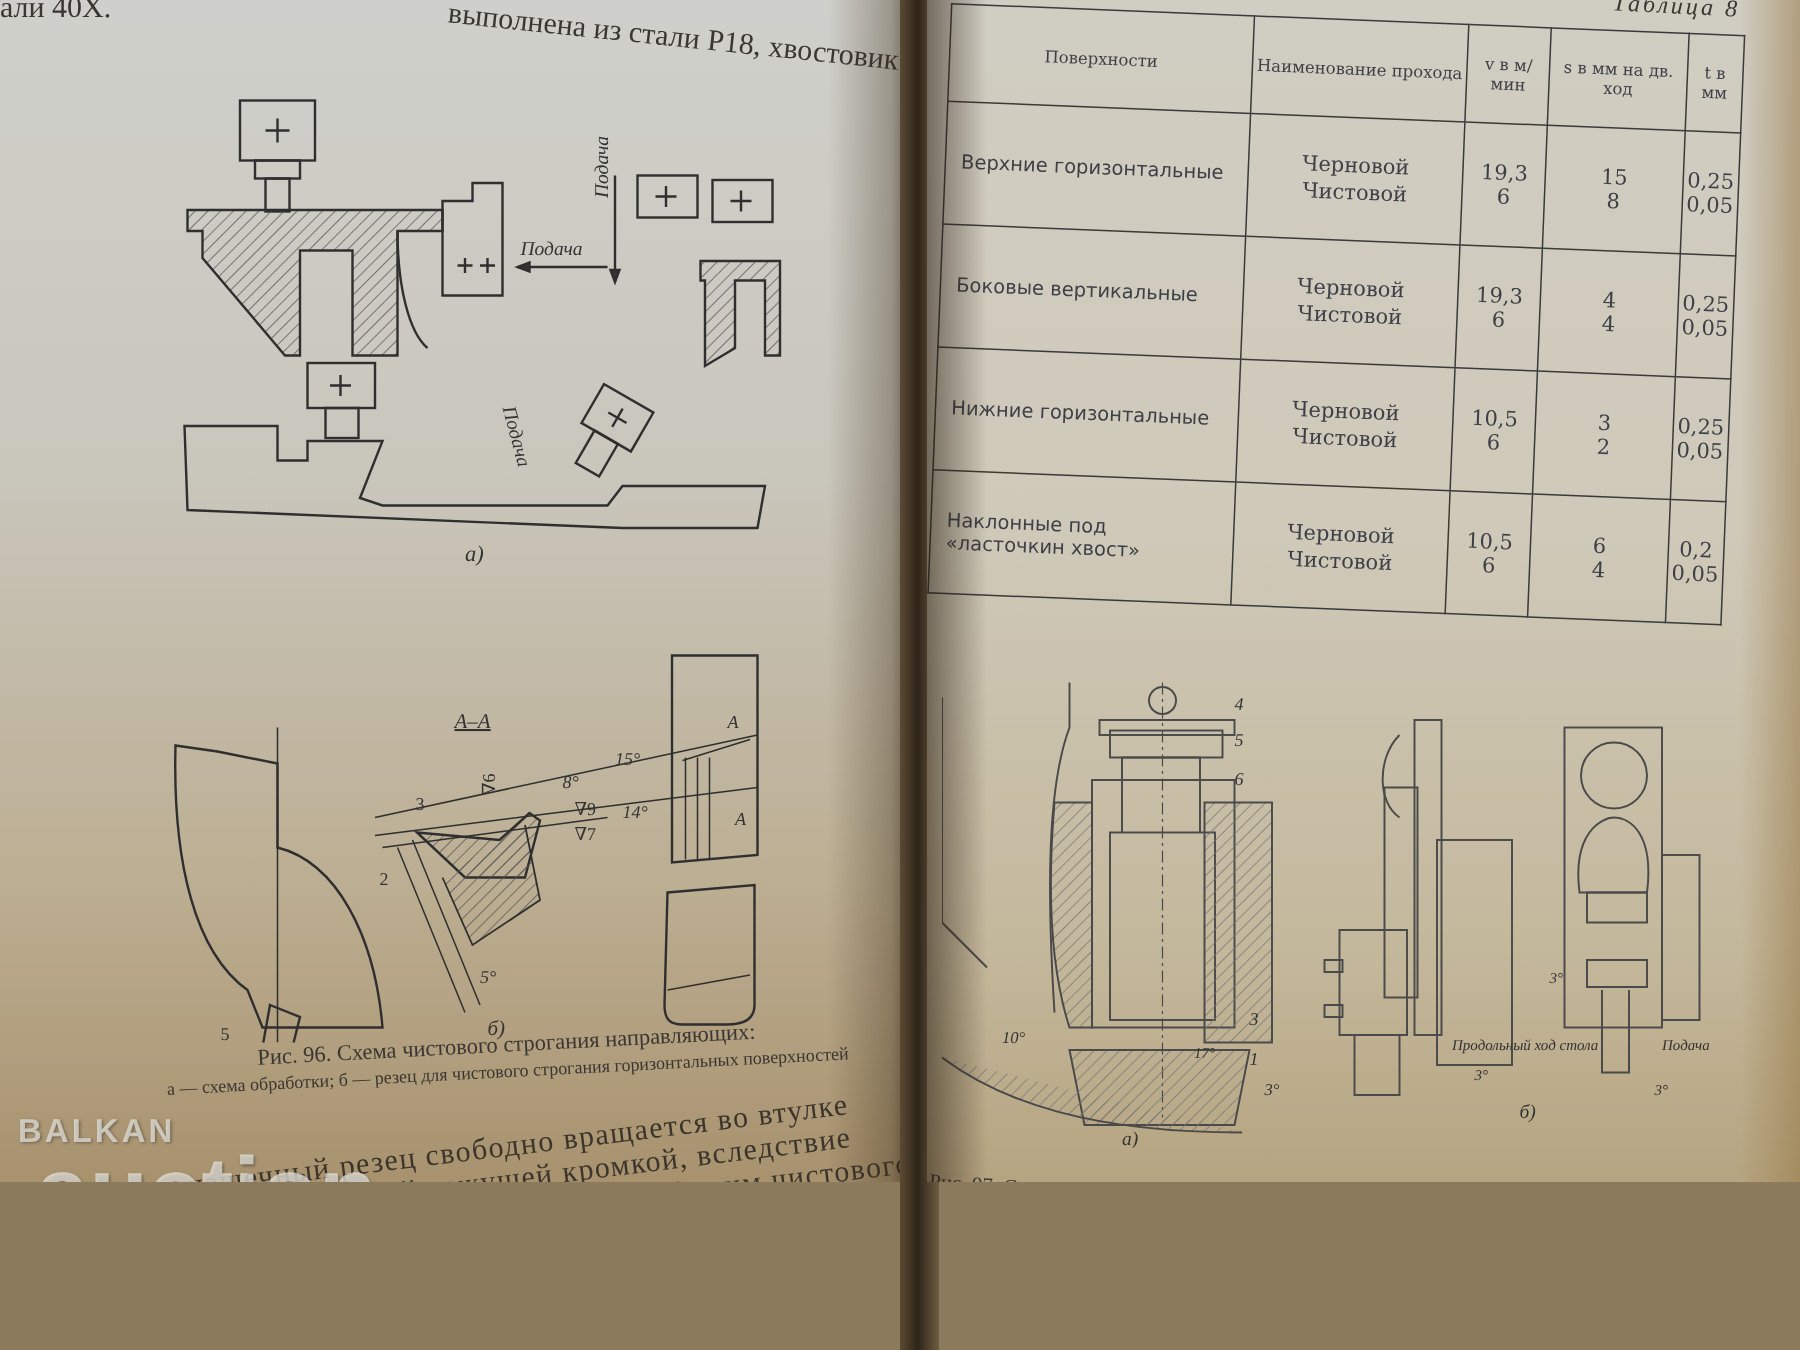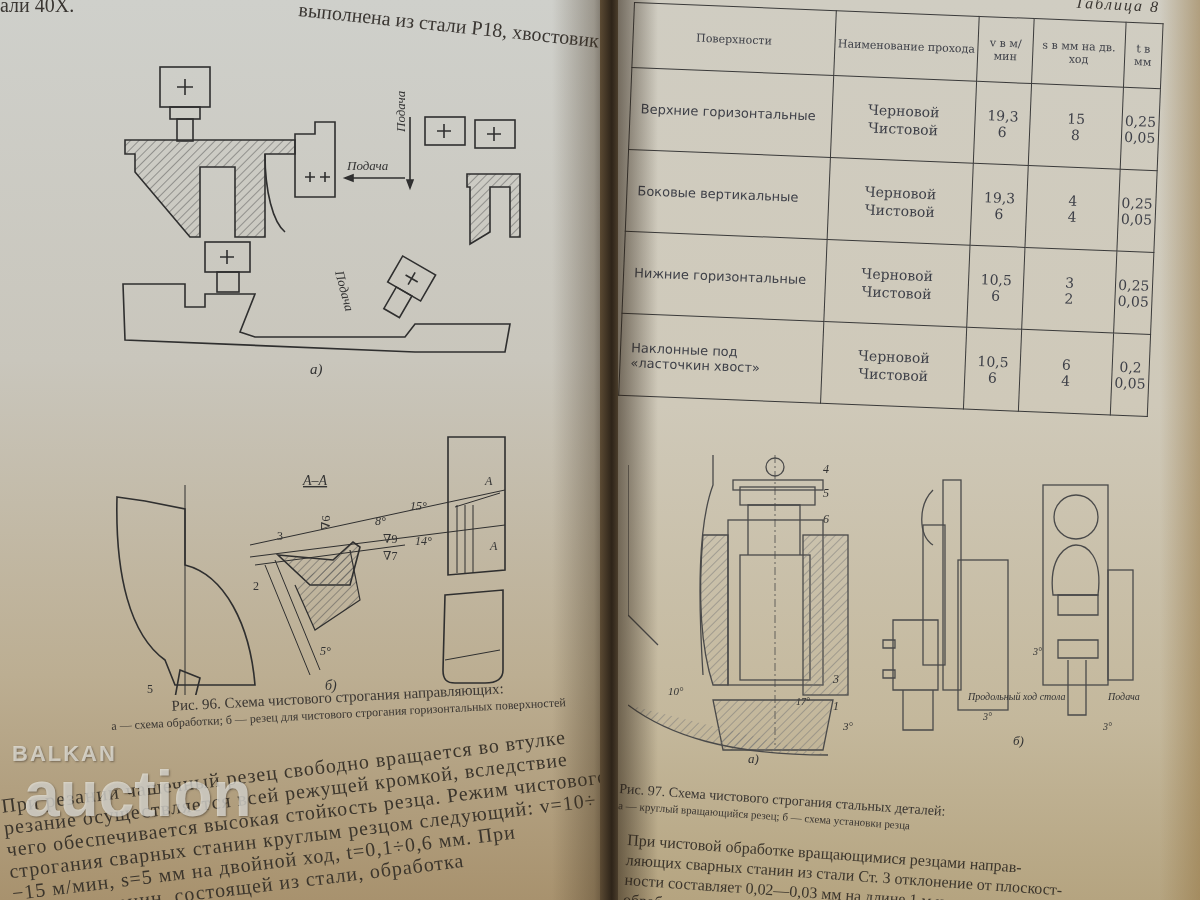--- a/index.html
+++ b/index.html
@@ -2,21 +2,21 @@
 <html><head>
 <meta charset="utf-8">
 <style>
   html, body { margin:0; padding:0; }
   body {
     width:1200px; height:900px; overflow:hidden; position:relative;
     background:#8c7a5c;
     font-family: "Liberation Serif", "DejaVu Serif", serif;
     color:#3a3632;
   }
-  .page { position:absolute; top:0; height:900px; overflow:hidden; }
+  .page { position:absolute; top:0; height:788px; overflow:hidden; }
   .page-left {
     left:0; width:612px;
     background: linear-gradient(180deg, #cfd0cb 0%, #c9c6bc 40%, #bcae92 75%, #a8926e 100%);
   }
   .page-left::after {
     content:""; position:absolute; right:0; top:0; width:60px; height:100%;
     background: linear-gradient(90deg, rgba(0,0,0,0) 0%, rgba(60,45,25,0.35) 70%, rgba(40,28,15,0.7) 100%);
   }
   .spine {
     position:absolute; left:600px; top:0; width:26px; height:900px;

